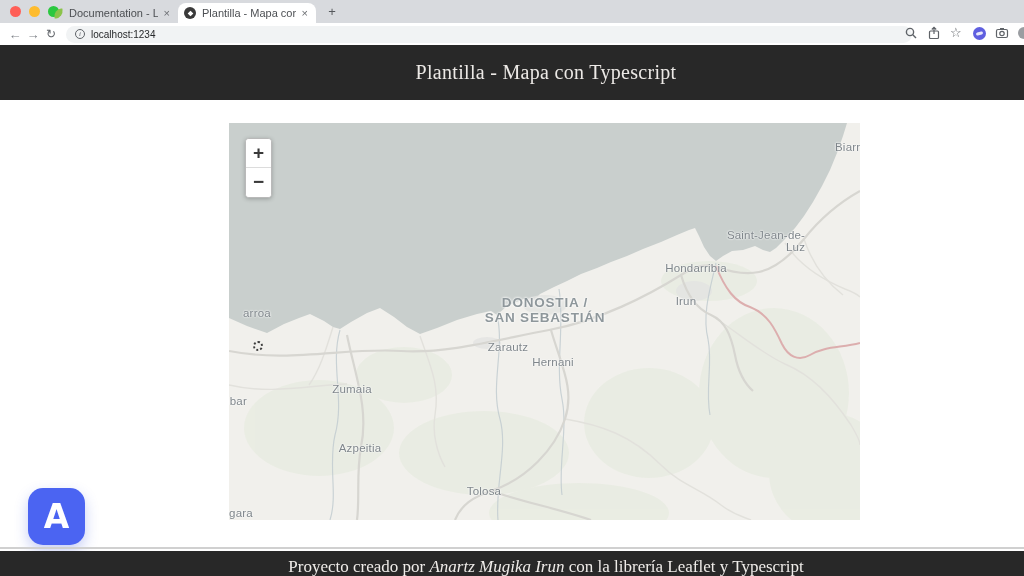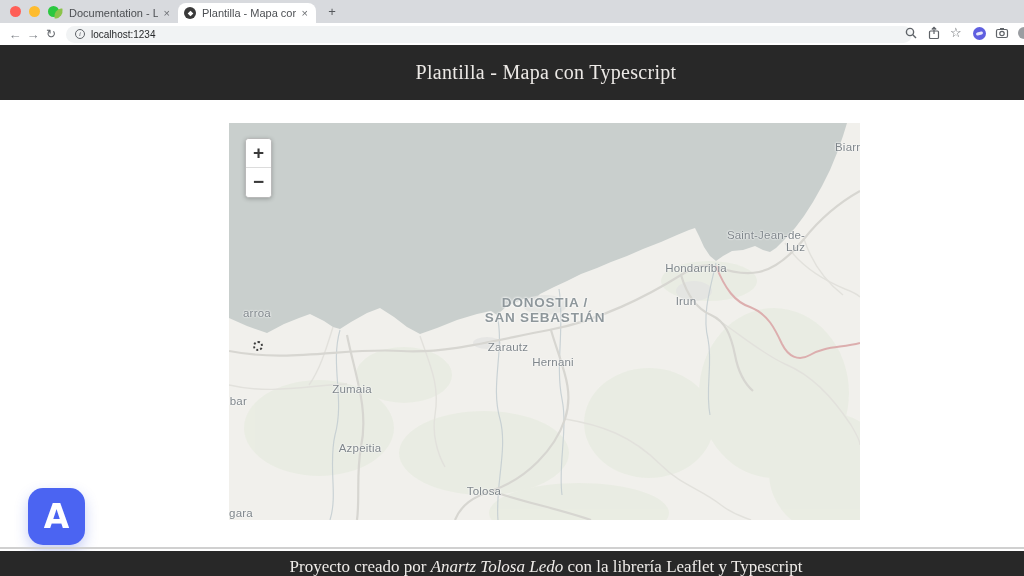--- a/index.html
+++ b/index.html
@@ -234,14 +234,14 @@
   <div class="map-cursor"></div>
 
 </div>
 
 <div class="logo">
   <span>A</span>
 </div>
 
 <div class="pre-footer-line"></div>
 <div class="site-footer">
-  <span>Proyecto creado por </span><span class="author">Anartz Tolosa Ledo</span><span> con la librería Leaflet y Typescript</span>
+  <span>Proyecto creado por </span><span class="author">Anartz Mugika Irun</span><span> con la librería Leaflet y Typescript</span>
 </div>
 
 </body></html>

